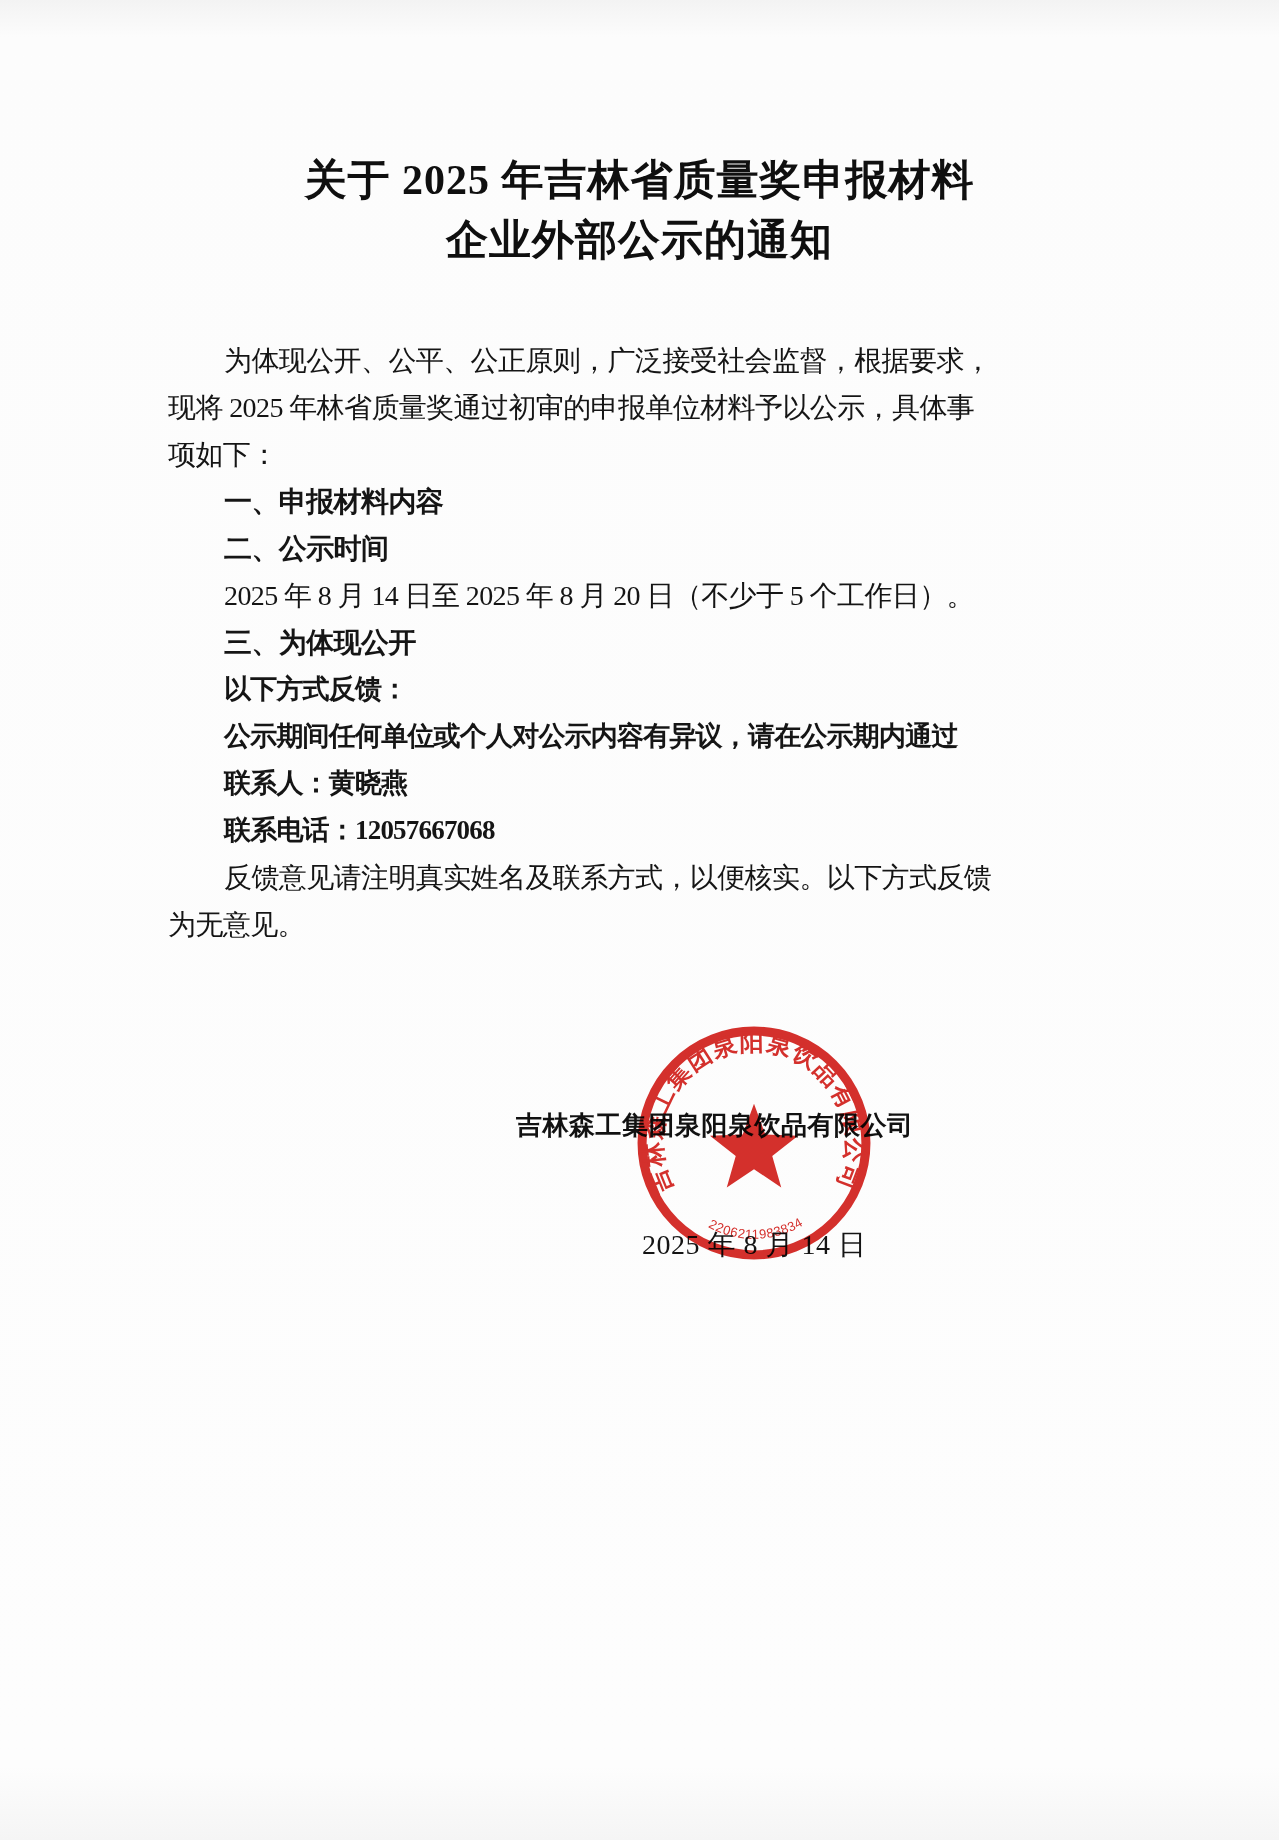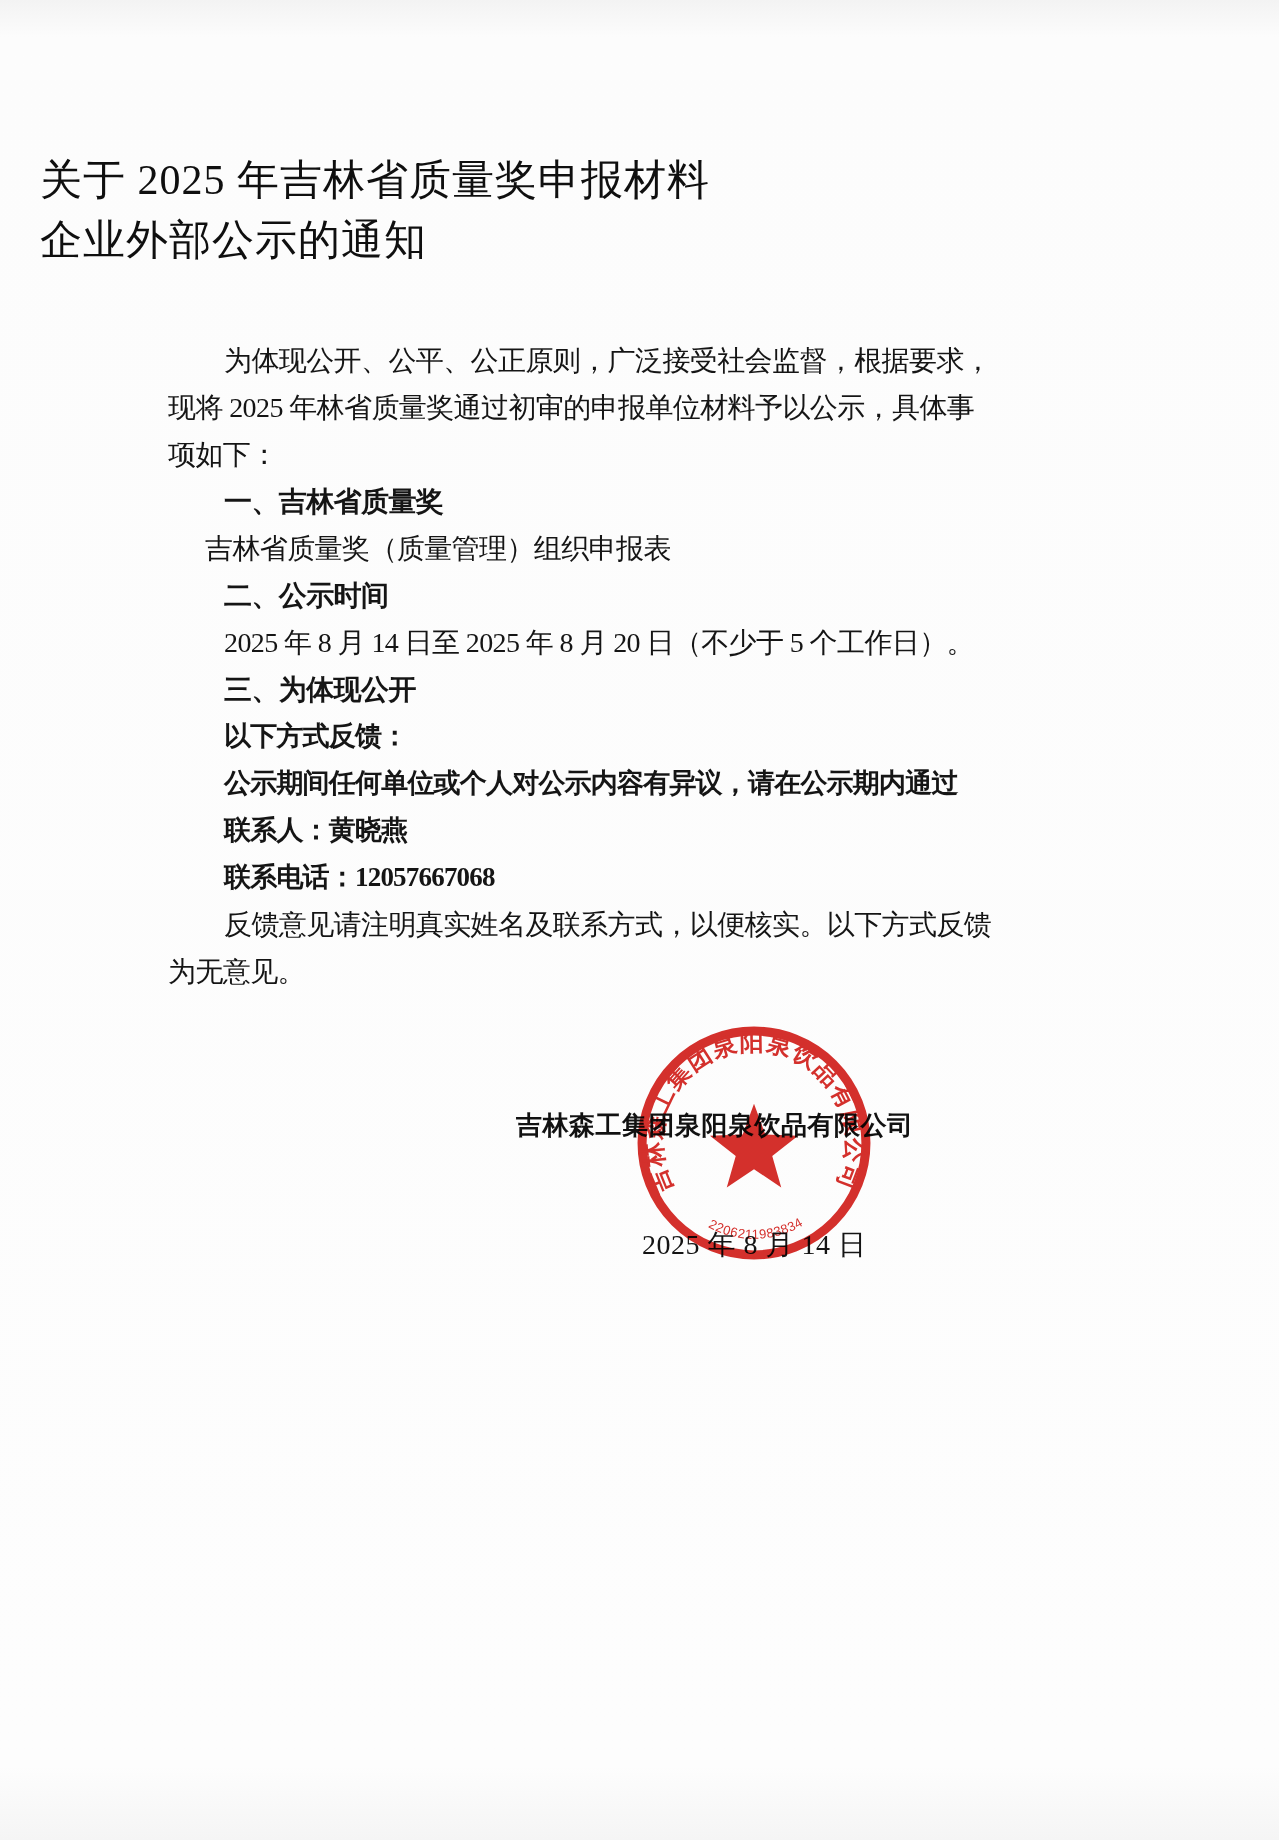--- a/index.html
+++ b/index.html
@@ -8,22 +8,23 @@
     position:relative;
     width:1279px; height:1840px;
     margin:0 auto;
     background:linear-gradient(180deg,#f3f3f3 0%,#fcfcfc 2%,#fdfdfd 96%,#f5f5f5 100%);
     font-family:"Liberation Serif", serif;
     color:#161616;
     overflow:hidden;
   }
   .title {
     margin:150px 40px 0 40px;
+    text-align:center;
     font-size:42px;
-    font-weight:400;
+    font-weight:700;
     line-height:60px;
     letter-spacing:1px;
     color:#0f0f0f;
   }
   .doc-body {
     margin:67px 100px 0 168px;
     font-size:28px;
     letter-spacing:-0.6px;
     color:#151515;
   }
@@ -56,22 +57,21 @@
 
   <div class="title">
     <div>关于 2025 年吉林省质量奖申报材料</div>
     <div>企业外部公示的通知</div>
   </div>
 
   <div class="doc-body">
     <div class="line indent2">为体现公开、公平、公正原则，广泛接受社会监督，根据要求，</div>
     <div class="line">现将 2025 年林省质量奖通过初审的申报单位材料予以公示，具体事</div>
     <div class="line">项如下：</div>
-    <div class="line indent2 hd">一、吉林省质量奖</div>
-    <div class="line indent1">吉林省质量奖（质量管理）组织申报表</div>
+    <div class="line indent2 hd">一、申报材料内容</div>
     <div class="line indent2 hd">二、公示时间</div>
     <div class="line indent2">2025 年 8 月 14 日至 2025 年 8 月 20 日（不少于 5 个工作日）。</div>
     <div class="line indent2 hd">三、为体现公开</div>
     <div class="line indent2 semibold">以下方式反馈：</div>
     <div class="line indent2 semibold">公示期间任何单位或个人对公示内容有异议，请在公示期内通过</div>
     <div class="line indent2 semibold">联系人：黄晓燕</div>
     <div class="line indent2 semibold">联系电话：12057667068</div>
     <div class="line indent2">反馈意见请注明真实姓名及联系方式，以便核实。以下方式反馈</div>
     <div class="line">为无意见。</div>
   </div>

